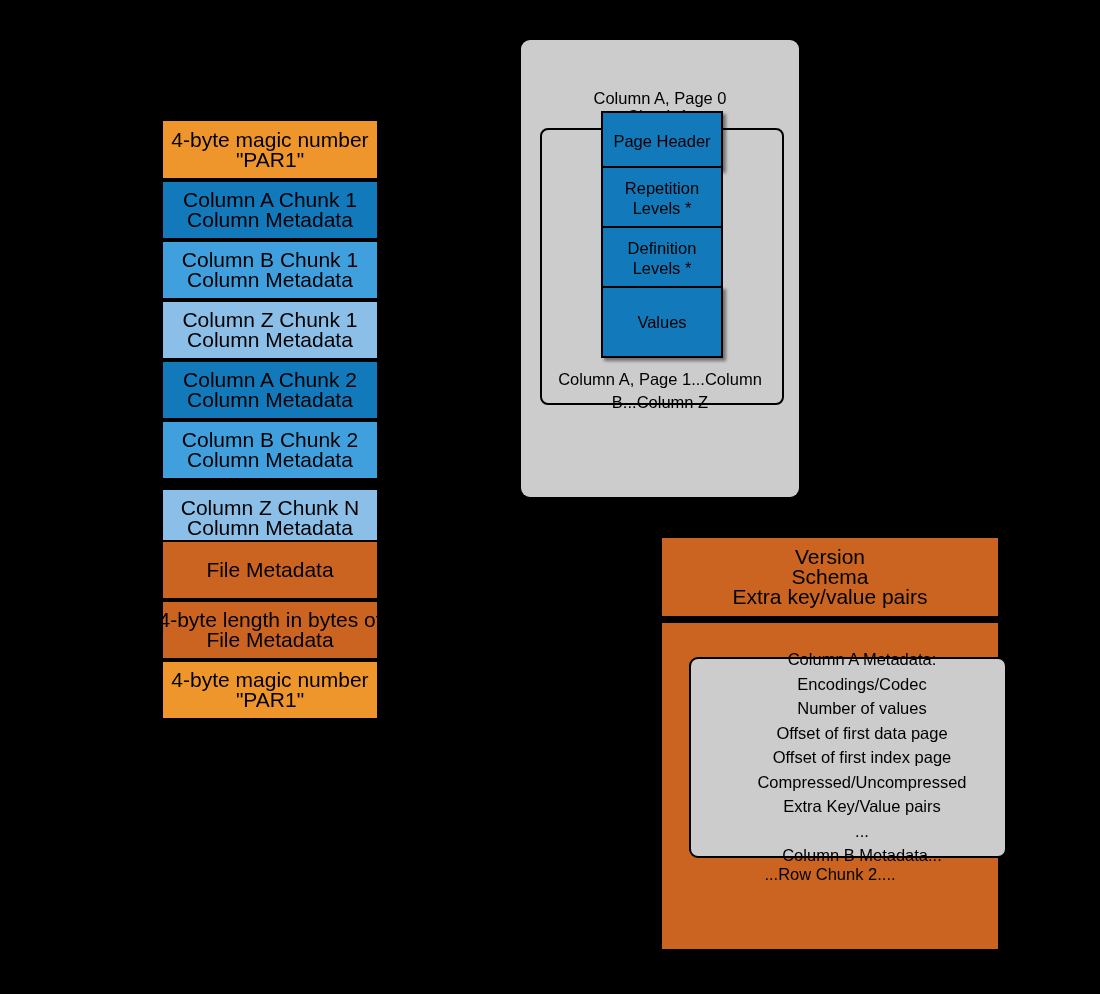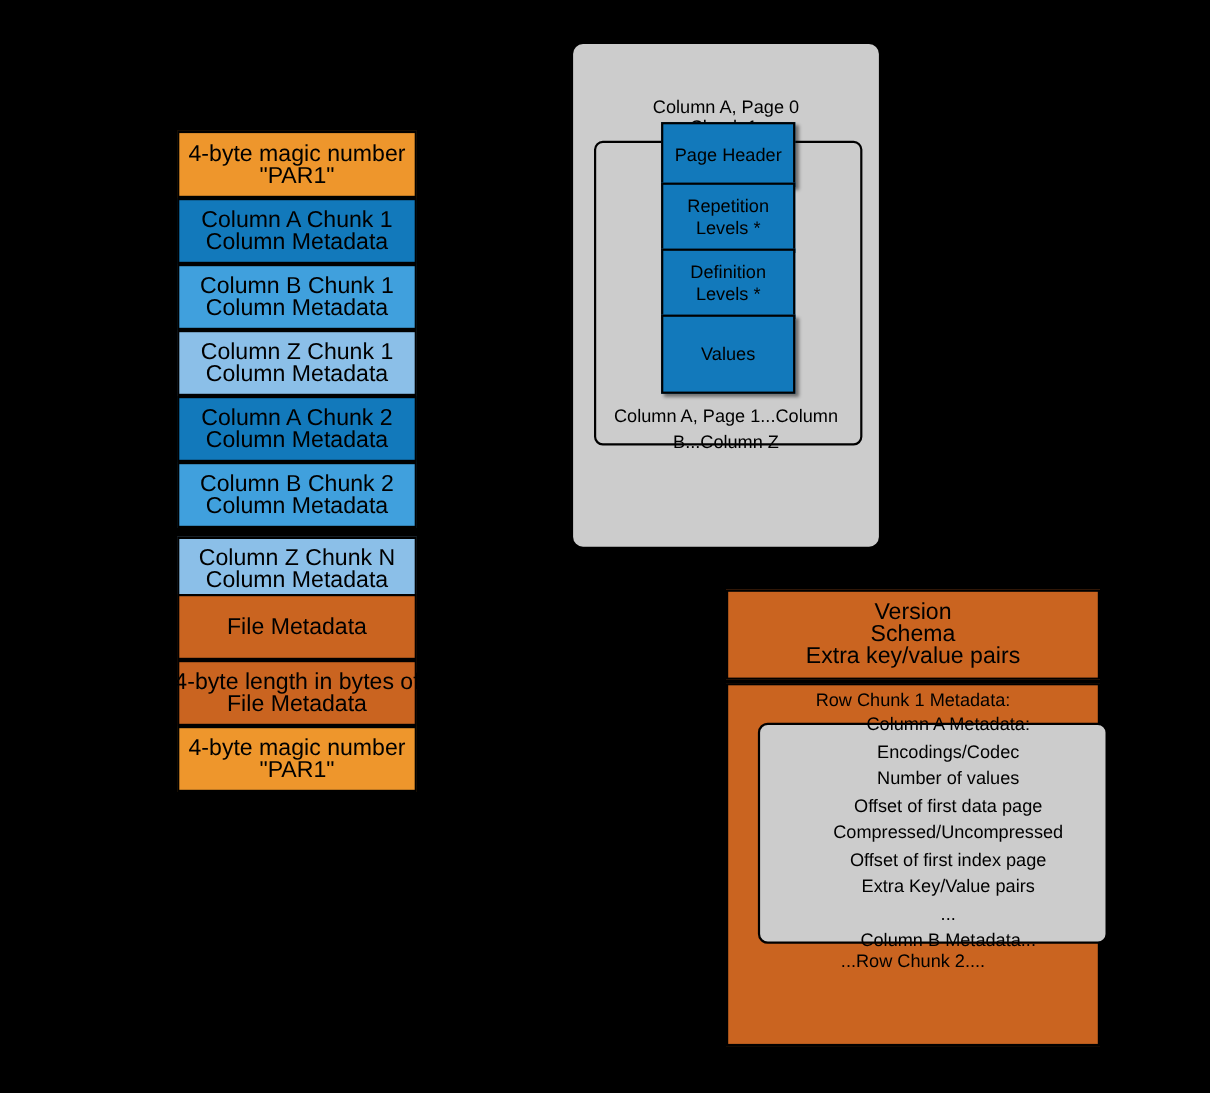--- a/index.html
+++ b/index.html
@@ -232,26 +232,25 @@
     <div class="tail-lines" style="top: 368px;"><span class="ln">Column A, Page 1</span><span class="ln">...</span><span class="ln">Column B</span><span class="ln">...</span><span class="ln">Column Z</span></div>
   </div>
 
 <div class="blk" id="version-block">
     <span class="ln">Version</span>
     <span class="ln">Schema</span>
     <span class="ln">Extra key/value pairs</span>
   </div>
 
 <div id="rowchunk-block">
-  <div id="rowchunk-title">Row Chunk 1 Metadata:</div>
   <div id="colmeta-box">
       <span class="ln">Column A Metadata:</span>
       <span class="ln">Encodings/Codec</span>
       <span class="ln">Number of values</span>
       <span class="ln">Offset of first data page</span>
+      <span class="ln">Offset of first index page</span>
       <span class="ln">Compressed/Uncompressed</span>
-      <span class="ln">Offset of first index page</span>
       <span class="ln">Extra Key/Value pairs</span>
       <span class="ln">...</span>
       <span class="ln">Column B Metadata...</span>
     </div>
   <div id="rowchunk-tail"><span class="ln">...</span><span class="ln">Row Chunk 2</span><span class="ln">....</span></div>
 </div>
 
 </body></html>

